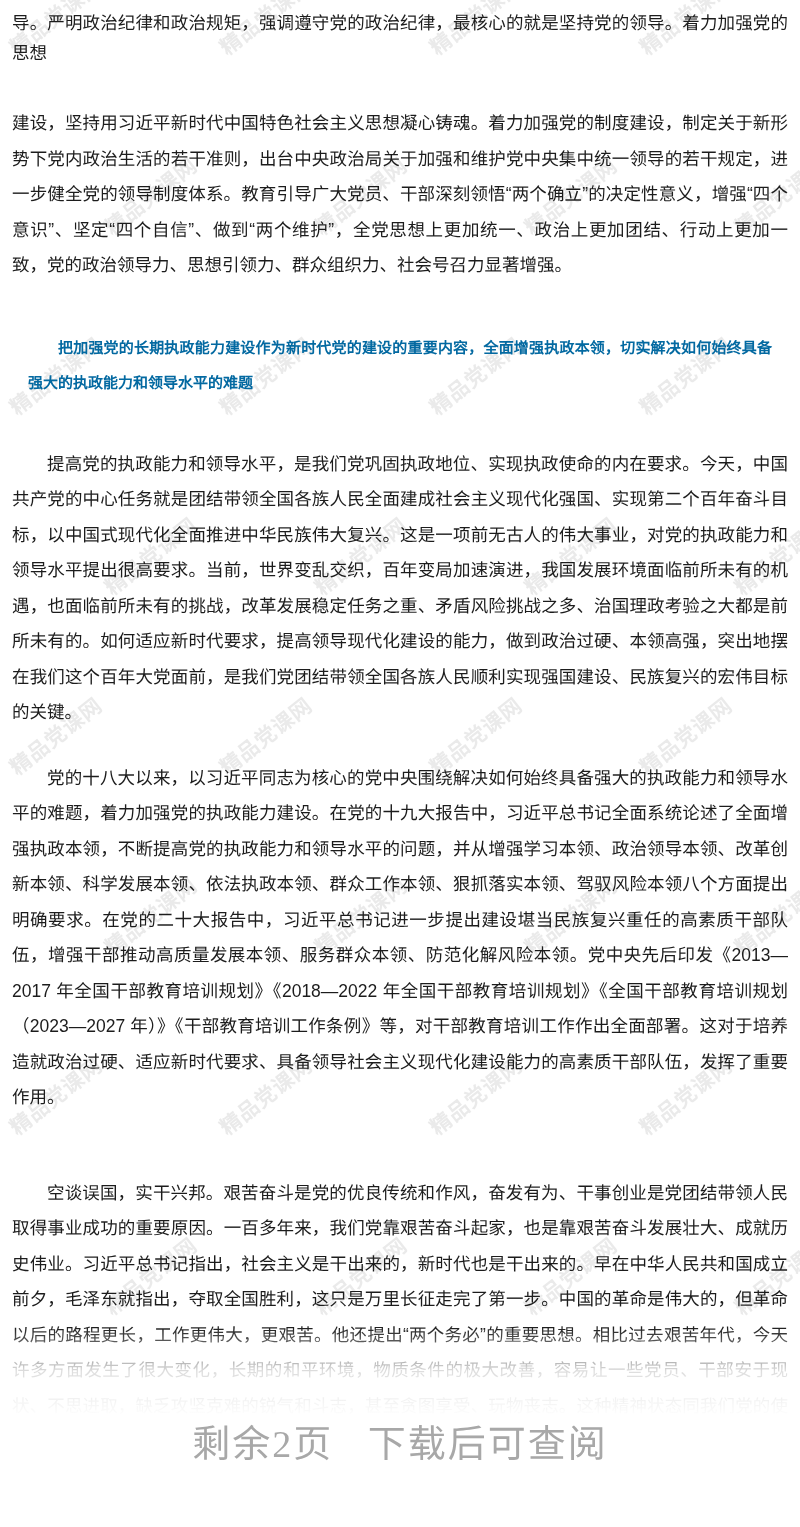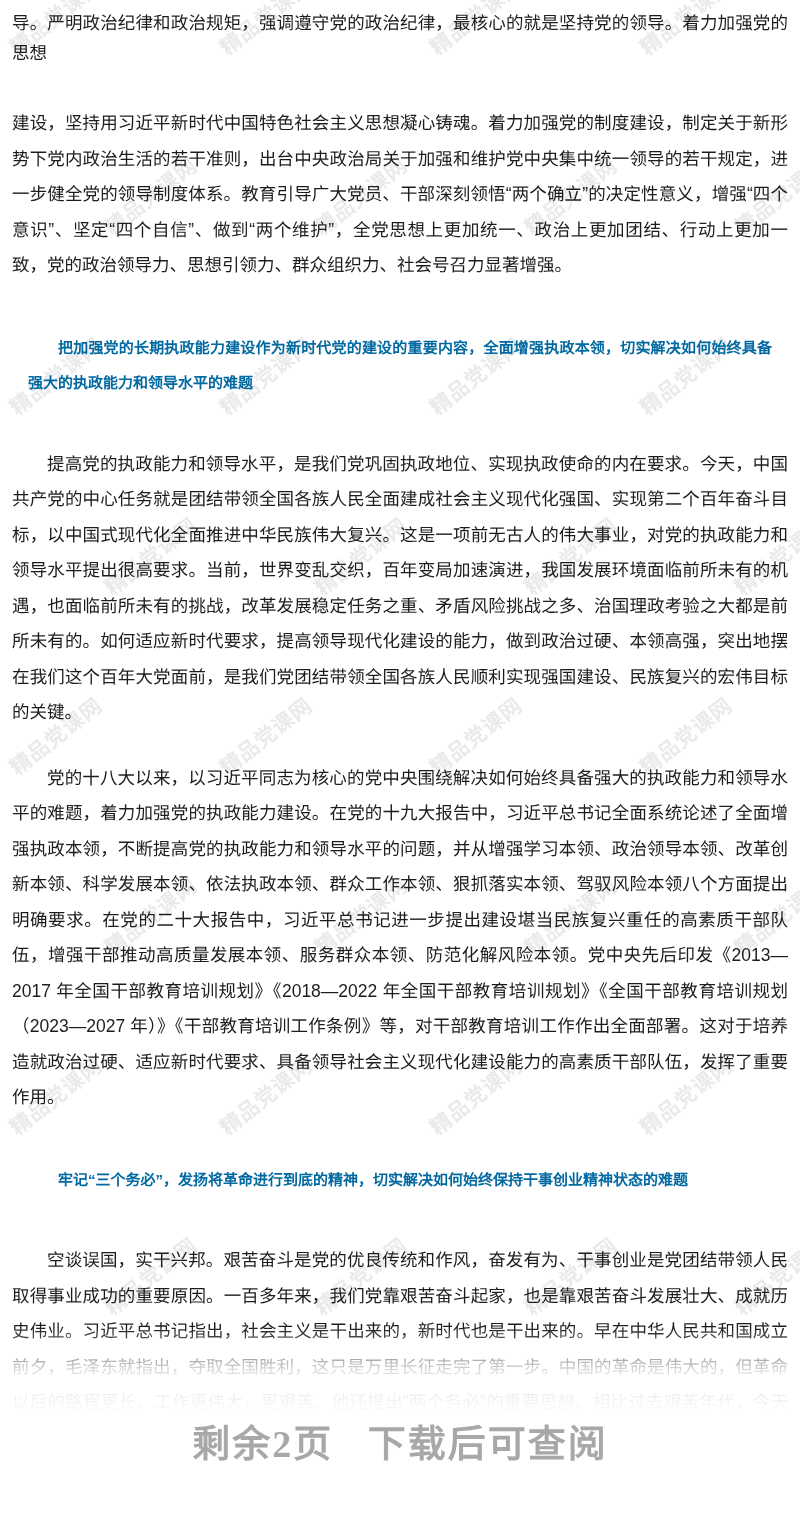--- a/index.html
+++ b/index.html
@@ -89,21 +89,21 @@
     bottom: 0;
     height: 200px;
     z-index: 3;
     display: flex;
     align-items: center;
     justify-content: center;
     background: linear-gradient(to bottom, rgba(255,255,255,0) 0%, rgba(255,255,255,0.85) 22%, #ffffff 45%);
   }
   .overlay-text {
     color: #a8a8a8;
-    font-weight: 700;
+    font-weight: 400;
     font-size: 38px;
     letter-spacing: 2px;
     font-family: "Liberation Serif", "DejaVu Serif", serif;
     white-space: pre;
     margin-top: 26px;
   }
 </style>
 </head>
 <body>
 
@@ -163,21 +163,20 @@
     <div class="gap-md"></div>
 
     <p class="para">提高党的执政能力和领导水平，是我们党巩固执政地位、实现执政使命的内在要求。今天，中国共产党的中心任务就是团结带领全国各族人民全面建成社会主义现代化强国、实现第二个百年奋斗目标，以中国式现代化全面推进中华民族伟大复兴。这是一项前无古人的伟大事业，对党的执政能力和领导水平提出很高要求。当前，世界变乱交织，百年变局加速演进，我国发展环境面临前所未有的机遇，也面临前所未有的挑战，改革发展稳定任务之重、矛盾风险挑战之多、治国理政考验之大都是前所未有的。如何适应新时代要求，提高领导现代化建设的能力，做到政治过硬、本领高强，突出地摆在我们这个百年大党面前，是我们党团结带领全国各族人民顺利实现强国建设、民族复兴的宏伟目标的关键。</p>
 
     <div class="gap-md"></div>
 
     <p class="para">党的十八大以来，以习近平同志为核心的党中央围绕解决如何始终具备强大的执政能力和领导水平的难题，着力加强党的执政能力建设。在党的十九大报告中，习近平总书记全面系统论述了全面增强执政本领，不断提高党的执政能力和领导水平的问题，并从增强学习本领、政治领导本领、改革创新本领、科学发展本领、依法执政本领、群众工作本领、狠抓落实本领、驾驭风险本领八个方面提出明确要求。在党的二十大报告中，习近平总书记进一步提出建设堪当民族复兴重任的高素质干部队伍，增强干部推动高质量发展本领、服务群众本领、防范化解风险本领。党中央先后印发《2013—2017 年全国干部教育培训规划》《2018—2022 年全国干部教育培训规划》《全国干部教育培训规划（2023—2027 年）》《干部教育培训工作条例》等，对干部教育培训工作作出全面部署。这对于培养造就政治过硬、适应新时代要求、具备领导社会主义现代化建设能力的高素质干部队伍，发挥了重要作用。</p>
 
     <div class="gap-md"></div>
 
-    <h2 class="heading">牢记“三个务必”，发扬将革命进行到底的精神，切实解决如何始终保持干事创业精神状态的难题</h2>
 
     <div class="gap-md"></div>
 
     <p class="para">空谈误国，实干兴邦。艰苦奋斗是党的优良传统和作风，奋发有为、干事创业是党团结带领人民取得事业成功的重要原因。一百多年来，我们党靠艰苦奋斗起家，也是靠艰苦奋斗发展壮大、成就历史伟业。习近平总书记指出，社会主义是干出来的，新时代也是干出来的。早在中华人民共和国成立前夕，毛泽东就指出，夺取全国胜利，这只是万里长征走完了第一步。中国的革命是伟大的，但革命以后的路程更长，工作更伟大，更艰苦。他还提出“两个务必”的重要思想。相比过去艰苦年代，今天许多方面发生了很大变化，长期的和平环境，物质条件的极大改善，容易让一些党员、干部安于现状、不思进取，缺乏攻坚克难的锐气和斗志，甚至贪图享受、玩物丧志。这种精神状态同我们党的使命任务格格不入，是我们党必须克服的极大危险。</p>
 
     <div class="gap-md"></div>
 
   </div>
 
   <div class="bottom-overlay">

